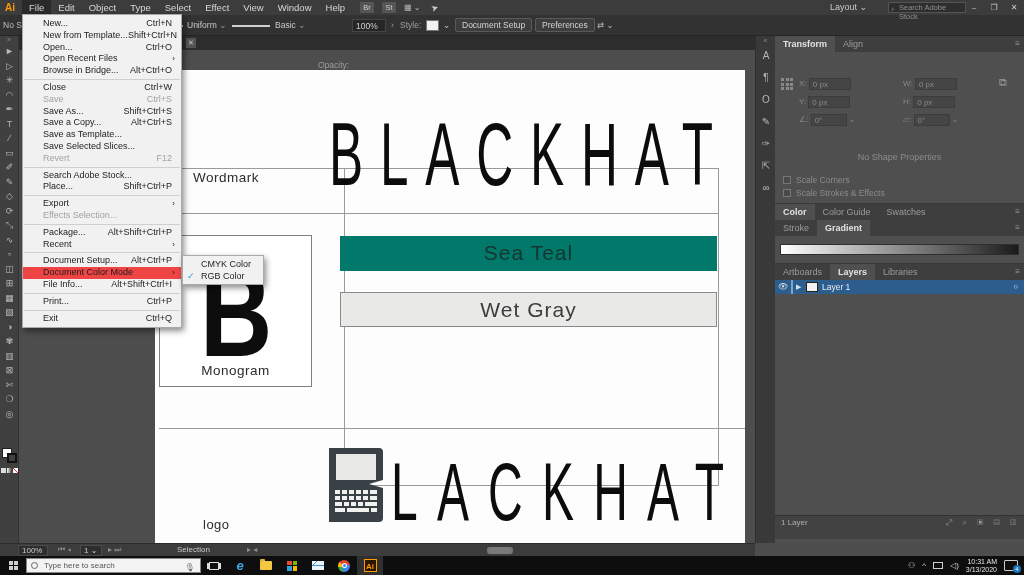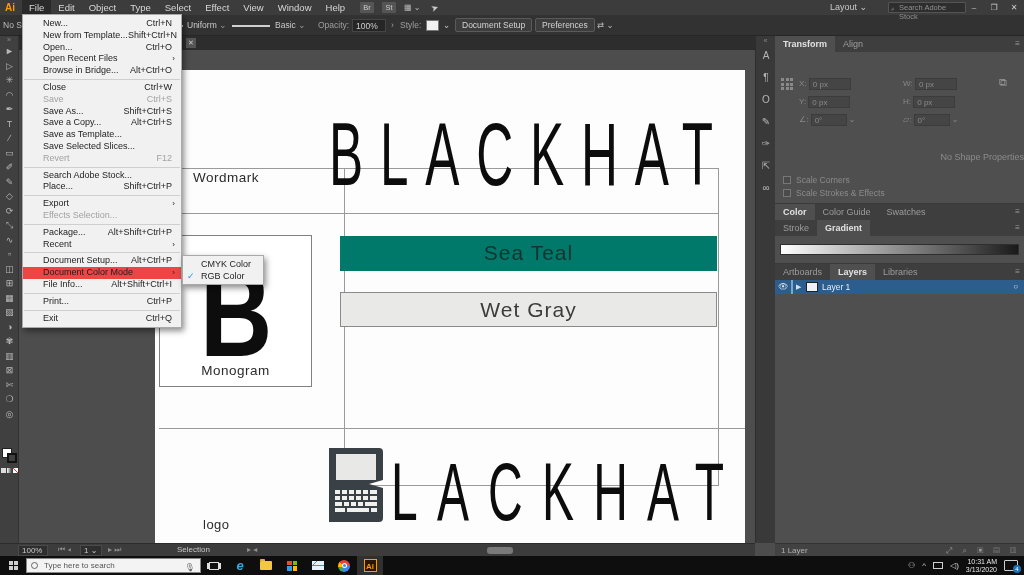--- a/index.html
+++ b/index.html
@@ -69,21 +69,21 @@
   .rightpanel { left:775px; top:36px; width:249px; height:507px; background:#4f4f4f; z-index:2; color:#c2c2c2; }
   .tabrow { height:16px; background:#3e3e3e; display:flex; font-size:9px; }
   .tabrow .tab { padding:0 8px; line-height:16px; color:#9c9c9c; }
   .tabrow .tab.active { background:#4f4f4f; color:#e2e2e2; font-weight:bold; }
   .panel-menu { margin-left:auto; color:#9c9c9c; font-size:8px; line-height:16px; padding-right:4px; }
   .tf-body { position:relative; height:152px; border-bottom:1px solid #3a3a3a; }
   .locator { position:absolute; left:6px; top:26px; width:13px; height:13px; display:grid; grid-template-columns:repeat(3,1fr); gap:1px; }
   .locator i { background:#8a8a8a; width:3px; height:3px; }
   .tf-row { position:absolute; font-size:8px; color:#888; }
   .tf-input { display:inline-block; width:42px; height:12px; background:#454545; border:1px solid #3c3c3c; color:#8a8a8a; font-size:8px; line-height:11px; padding-left:3px; vertical-align:middle; }
-  .no-shape { position:absolute; left:0; right:0; top:100px; text-align:right; font-size:9px; color:#8b8b8b; }
+  .no-shape { position:absolute; left:0; right:0; top:100px; text-align:center; font-size:9px; color:#8b8b8b; }
   .checkline { position:absolute; left:8px; font-size:8.5px; color:#8b8b8b; }
   .checkline .box { display:inline-block; width:8px; height:8px; border:1px solid #777; vertical-align:-1px; margin-right:5px; background:#4a4a4a; }
   .link-icon { position:absolute; left:107px; top:26px; color:#9a9a9a; font-size:11px; }
 
   .color-body { position:relative; height:98px; border-bottom:1px solid #3a3a3a; }
   .mini-sw { position:absolute; top:5px; width:11px; height:11px; border:1px solid #2c2c2c; }
   .none-slash { background:linear-gradient(to top right, #fff 44%, #e33 46%, #e33 54%, #fff 56%); }
   .hexwrap { position:absolute; right:6px; top:4px; font-size:8px; color:#9a9a9a; }
   .hexfield { display:inline-block; width:46px; height:12px; background:#454545; border:1px solid #3a3a3a; color:#cfcfcf; font-size:8px; line-height:11px; padding-left:3px; }
   .spectrum { position:absolute; left:3px; right:3px; top:23px; height:64px; border:1px solid #2e2e2e;
@@ -95,21 +95,21 @@
   .gradbar { position:absolute; left:5px; right:5px; top:8px; height:11px; border:1px solid #2e2e2e; background:linear-gradient(to right,#ffffff,#1a1a1a); }
 
   .layers-body { position:relative; height:168px; }
   .layer-row { position:absolute; left:0; right:0; top:0; height:14px; background:#2d5d8c; color:#e8eef4; font-size:8.5px; line-height:14px; display:flex; align-items:center; }
   .layer-row .eye { width:16px; text-align:center; font-size:8px; }
   .layer-row .bar { width:2px; height:14px; background:#7aa7cc; margin-right:3px; }
   .layer-row .tw { font-size:7px; color:#cfe0ee; width:10px; }
   .layer-thumb { width:12px; height:10px; background:#f2f2f2; border:1px solid #222; margin-right:4px; }
   .layer-row .target { margin-left:auto; margin-right:6px; font-size:8px; color:#cfe0ee; }
 
-  .panelstatus { left:775px; top:543px; width:249px; height:24px; background:#424242; border-top:1px solid #333; color:#b0b0b0; font-size:8px; line-height:13px; z-index:3; }
+  .panelstatus { left:775px; top:515px; width:249px; height:24px; background:#424242; border-top:1px solid #333; color:#b0b0b0; font-size:8px; line-height:13px; z-index:3; }
   .panelstatus .icons { position:absolute; right:4px; top:0; letter-spacing:4px; color:#9a9a9a; font-size:8px; }
 
   
   .statusbar { left:0; top:543px; width:755px; height:13px; background:#3c3c3c; border-top:1px solid #2c2c2c; color:#c9c9c9; font-size:8px; line-height:12px; z-index:3; }
   .sb { position:absolute; top:0; height:13px; }
   .sb-field { background:#2e2e2e; border:1px solid #4a4a4a; height:11px; line-height:10px; top:1px; padding:0 3px; }
   .sb-thumb { position:absolute; left:487px; top:3px; width:26px; height:7px; background:#7a7a7a; border-radius:3px; }
 
   
   .filemenu { left:22px; top:14px; width:160px; background:#f1f1f1; border:1px solid #a9a9a9; box-shadow:2px 3px 6px rgba(0,0,0,0.45); z-index:30; padding:3px 0; }
@@ -186,21 +186,21 @@
       <div>✕</div>
     </span>
   </div>
 
   <div class="abs controlbar">
     <span class="cb" style="left:3px; color:#bdbdbd;">No Se</span>
     <span class="cb stroke-line" style="left:160px; width:23px;"></span>
     <span class="cb" style="left:187px;"><span>Uniform</span> <span class="cb-caret">⌄</span></span>
     <span class="cb stroke-line" style="left:232px; width:38px;"></span>
     <span class="cb" style="left:275px;"><span>Basic</span> <span class="cb-caret">⌄</span></span>
-    <span class="cb" style="left:318px; color:#9f9f9f;">Opacity:</span>
+    <span class="cb" style="left:318px; color:#9f9f9f;margin-top:40px;">Opacity:</span>
     <span class="cb cb-field" style="left:352px; width:34px;">100%</span>
     <span class="cb" style="left:391px; color:#9f9f9f;">›</span>
     <span class="cb" style="left:400px; color:#9f9f9f;">Style:</span>
     <span class="cb" style="left:426px; top:5px; width:13px; height:11px; background:#f2f2f2; border:1px solid #777;"></span>
     <span class="cb" style="left:443px;">⌄</span>
     <span class="cb cb-btn" style="left:455px;">Document Setup</span>
     <span class="cb cb-btn" style="left:535px;">Preferences</span>
     <span class="cb" style="left:597px; color:#bdbdbd;">⇄ ⌄</span>
   </div>
 

